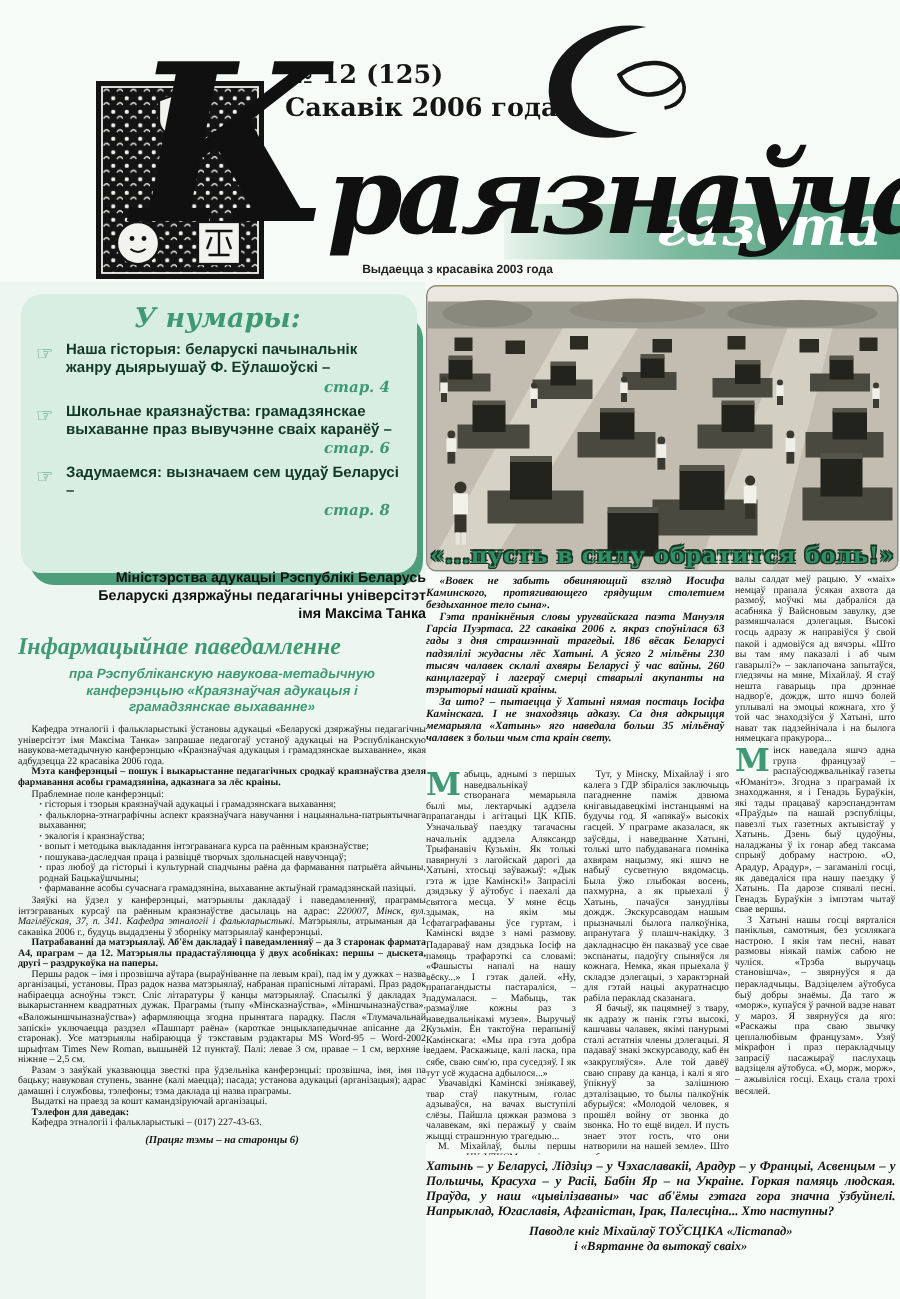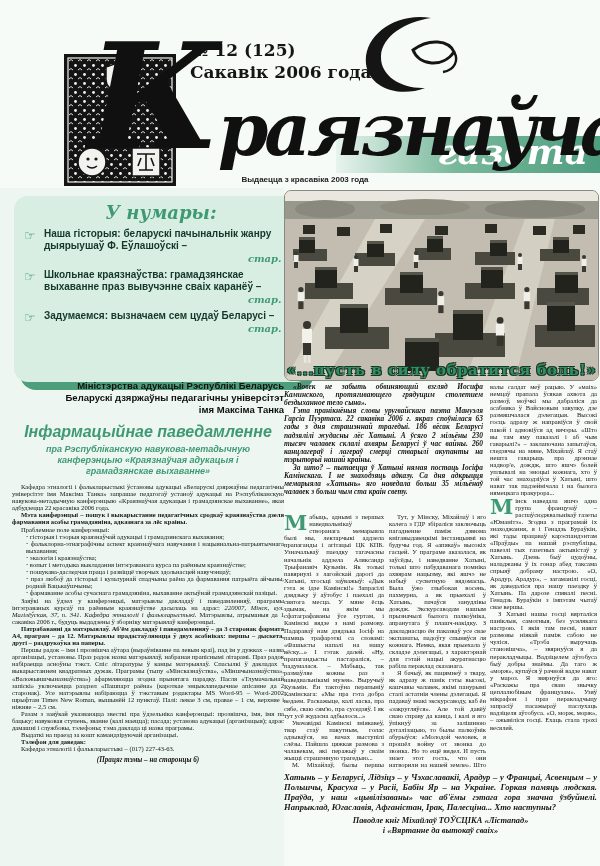--- a/index.html
+++ b/index.html
@@ -19,35 +19,35 @@
     background:linear-gradient(90deg,rgba(143,199,172,0.15),#79b89b 45%,#4f9e80);}
   #banner-word{position:absolute;right:12px;top:-6px;color:#fff;
     font-family:"DejaVu Serif",serif;font-style:italic;font-weight:bold;font-size:36px;}
   #title-initial{left:88px;top:24px;z-index:3;font-family:"DejaVu Serif",serif;
     font-style:italic;font-weight:bold;font-size:146px;line-height:1;color:#101010;}
   #title-rest{left:218px;top:94px;z-index:3;font-family:"DejaVu Serif",serif;
     font-style:italic;font-weight:bold;font-size:72px;line-height:1;letter-spacing:-4px;color:#101010;}
   #tagline{left:200px;top:175px;width:210px;text-align:center;
     font-family:"Liberation Sans",sans-serif;font-weight:bold;font-size:8px;color:#222;}
   
-  #toc-wrap{left:14px;top:196px;width:264px;height:186px;padding-left:32px;}
+  #toc-wrap{left:14px;top:196px;width:264px;height:186px;}
   #toc-back{position:absolute;left:6px;top:14px;right:-4px;bottom:-8px;background:#4f9e7b;border-radius:16px;}
   #toc-panel{position:absolute;left:0;top:0;right:0;bottom:0;background:#d9eee2;border-radius:14px;padding:6px 12px 4px 10px;box-sizing:border-box;}
   #toc-title{text-align:center;font-family:"DejaVu Serif",serif;font-style:italic;font-weight:bold;
     font-size:18px;color:#3f9a74;margin-bottom:5px;}
   .toc-item{display:flex;margin-bottom:3px;}
   .toc-hand{width:20px;font-size:13px;color:#3f9a74;flex:0 0 20px;}
   .toc-body{flex:1;}
   .toc-text{font-family:"Liberation Sans",sans-serif;font-weight:bold;font-size:10px;line-height:12px;color:#12382a;}
   .toc-page{text-align:right;font-family:"DejaVu Serif",serif;font-style:italic;font-weight:bold;
     font-size:10px;color:#3f9a74;margin:1px 6px 2px 0;}
   
   #ann{left:12px;top:380px;width:272px;height:480px;overflow:hidden;}
   .ministry{font-family:"Liberation Sans",sans-serif;font-weight:bold;font-size:9.5px;line-height:12px;text-align:right;color:#101010;}
-  #ann-heading{text-align:center;font-family:Liberation Sans, sans-serif;font-style:italic;font-weight:bold;
+  #ann-heading{font-family:Liberation Serif, serif;font-style:italic;font-weight:bold;
     font-size:16px;color:#3f9a74;margin:7px 0 3px 0;}
   #ann-sub{text-align:center;font-family:"Liberation Sans",sans-serif;font-style:italic;font-weight:bold;
     font-size:9px;line-height:11px;color:#3f9a74;margin:0 14px 6px 14px;}
   .bp{font-size:6.6px;line-height:7.1px;text-align:justify;text-indent:9px;margin:0;}
   .bp.b{font-weight:bold;}
   .bullet{font-size:6.6px;line-height:7.1px;text-align:justify;padding-left:14px;text-indent:0;}
   .bullet::before{content:"·  ";font-weight:bold;}
   .it{font-style:italic;}
   #ann-cont{text-align:center;font-weight:bold;font-style:italic;font-size:7.2px;margin-top:3px;}
   

